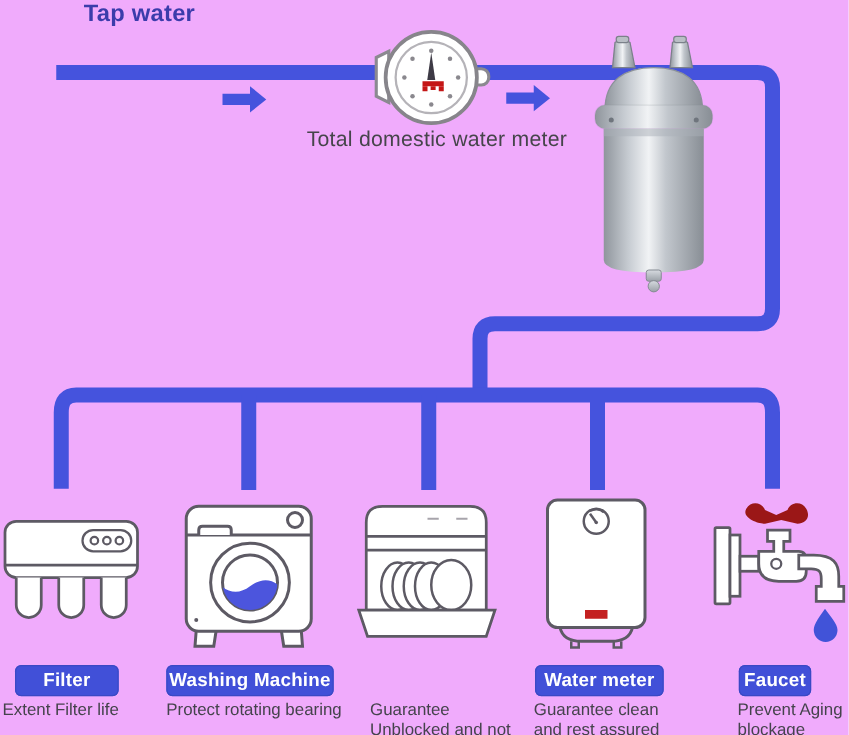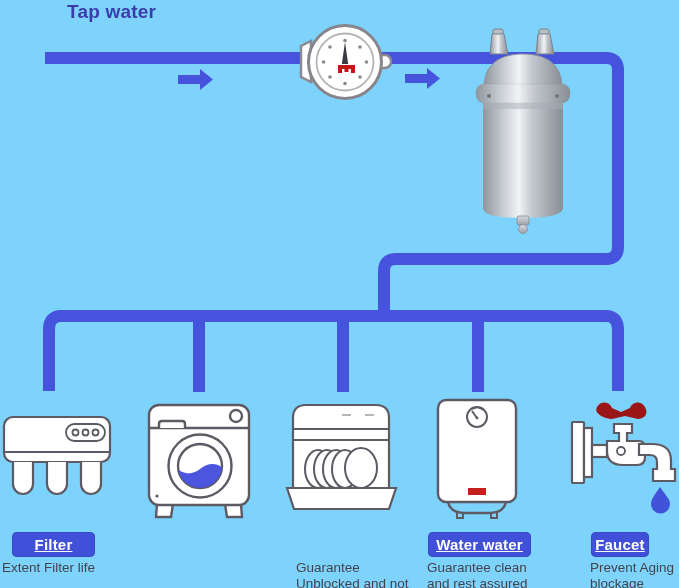--- a/index.html
+++ b/index.html
@@ -1,34 +1,33 @@
 <!DOCTYPE html>
 <html><head>
 <meta charset="utf-8">
 <style>
   html,body{margin:0;padding:0;background:#fff;}
   .canvas{
-    position:relative;width:679px;height:588px;background:#7dd3fc;overflow:hidden;
+    position:relative;width:679px;height:588px;background:#f0abfc;overflow:hidden;
     font-family:"Liberation Sans", sans-serif;
   }
   .abs{position:absolute;}
   .title{
     left:67px;top:1px;font-size:19px;font-weight:700;line-height:21px;
     color:#3b3cab;letter-spacing:.2px;
   }
   .meter-label{
     left:222px;top:102px;width:255px;text-align:center;
     font-size:17px;color:#46454b;letter-spacing:.2px;font-weight:500;
   }
   .chip{
     top:532px;height:25px;border-radius:5px;background:#4150d8;
     color:#ffffff;font-weight:700;font-size:15px;letter-spacing:.2px;
     display:flex;align-items:center;justify-content:center;
     box-shadow:inset 0 0 0 1px #3a49c4;
-    text-decoration:underline;
   }
   .caption{
     top:560px;font-size:13.5px;line-height:16px;color:#45434c;
   }
   .nowrap{white-space:nowrap;}
   svg{display:block;}
 </style>
 </head>
 <body>
 
@@ -75,20 +74,21 @@
     </g>
     <polygon points="49,22 45.8,44 52.2,44" fill="#3d3a45"></polygon>
     <g fill="#c41616">
       <rect x="42" y="45" width="17" height="4"></rect>
       <rect x="42" y="49" width="4" height="4"></rect>
       <rect x="48.5" y="49" width="4" height="3"></rect>
       <rect x="55" y="49" width="4" height="4"></rect>
     </g>
   </svg>
 
+  <div class="abs meter-label">Total domestic water meter</div>
 
   <svg class="abs" style="left:468px;top:26px" width="112" height="212" viewBox="0 0 112 212">
     <defs>
       <linearGradient id="steelH" x1="0" y1="0" x2="1" y2="0">
         <stop offset="0" stop-color="#8f959c"></stop>
           <stop offset="0.25" stop-color="#c7ccd2"></stop>
         <stop offset="0.45" stop-color="#f1f3f5"></stop>
           <stop offset="0.62" stop-color="#c2c7cd"></stop>
         <stop offset="1" stop-color="#888e95"></stop>
       </linearGradient>
@@ -197,21 +197,23 @@
       <rect x="25" y="46" width="15" height="12"></rect>
       <path d="M40 42 H52 V34 H47 V25 H65 V34 H60 V42 H72 Q78 42 78 50 V58 Q78 66 70 66 H56 Q40 66 40 52 Z"></path>
       <path d="M72 45 H84 C100 45 104 52 104 62 V70 H108 V82 H86 V70 H90 V64 C90 58 88 56 82 56 H72 Z"></path>
       <circle cx="54" cy="52" r="4" fill="none" stroke-width="1.8"></circle>
     </g>
     <path d="M30 8 C34 1 43 3 45 9 L54 13 L63 9 C65 3 74 1 78 8 C82 15 77 20 71 20 L58 17 L45 20 C39 20 26 15 30 8 Z" fill="#9b1717"></path>
     <path d="M93 88 C89 94 84 100 84 105 A9.5 9.5 0 0 0 103 105 C103 100 97 94 93 88 Z" fill="#4153d8"></path>
   </svg>
 
   <div class="abs chip" style="left:12px;width:83px">Filter</div>
-  <div class="abs chip" style="left:428px;width:103px">Water water</div>
+  <div class="abs chip" style="left:133px;width:134px">Washing Machine</div>
+  <div class="abs chip" style="left:428px;width:103px">Water meter</div>
   <div class="abs chip" style="left:591px;width:58px">Faucet</div>
 
   <div class="abs caption nowrap" style="left:2px">Extent Filter life</div>
+  <div class="abs caption nowrap" style="left:133px">Protect rotating bearing</div>
   <div class="abs caption" style="left:296px;width:130px">Guarantee Unblocked and not blocked</div>
   <div class="abs caption" style="left:427px;width:126px">Guarantee clean and rest assured</div>
   <div class="abs caption" style="left:590px;width:100px">Prevent Aging blockage</div>
 
 </div>
 
 </body></html>

